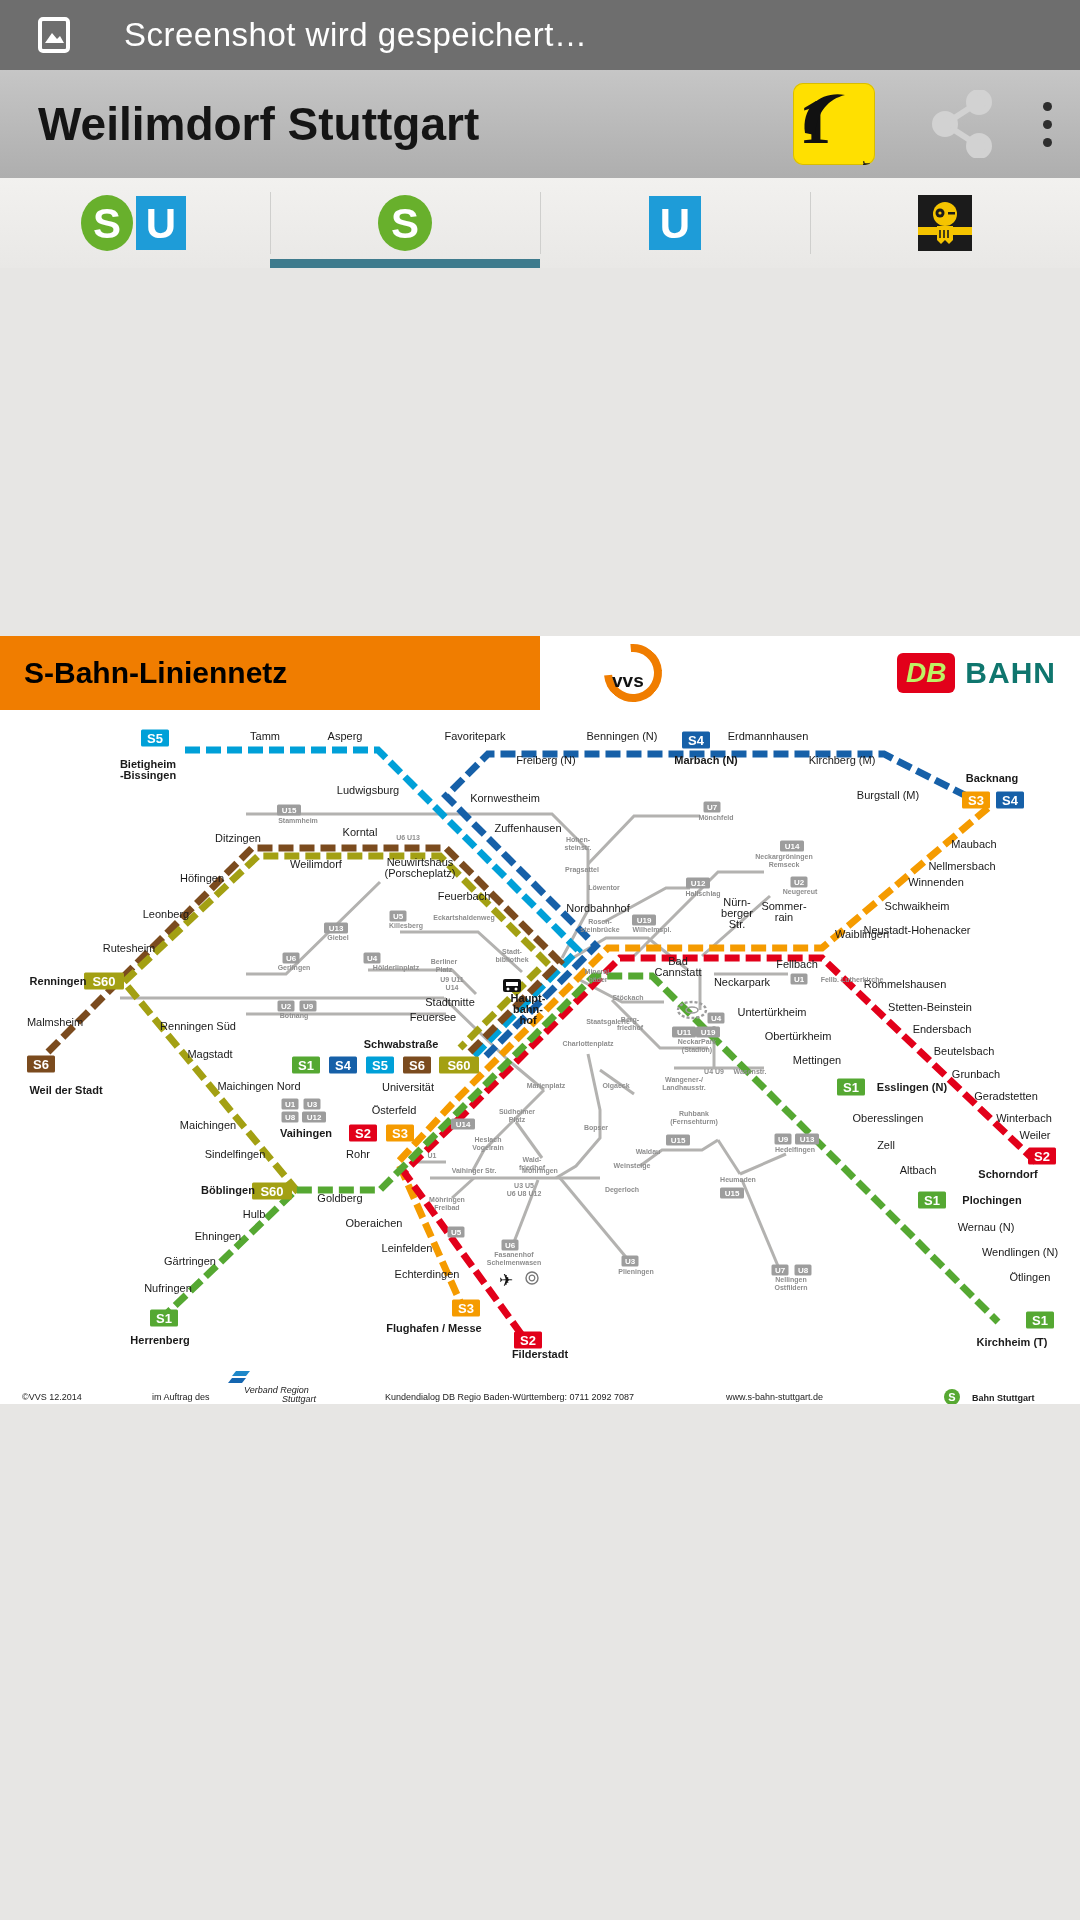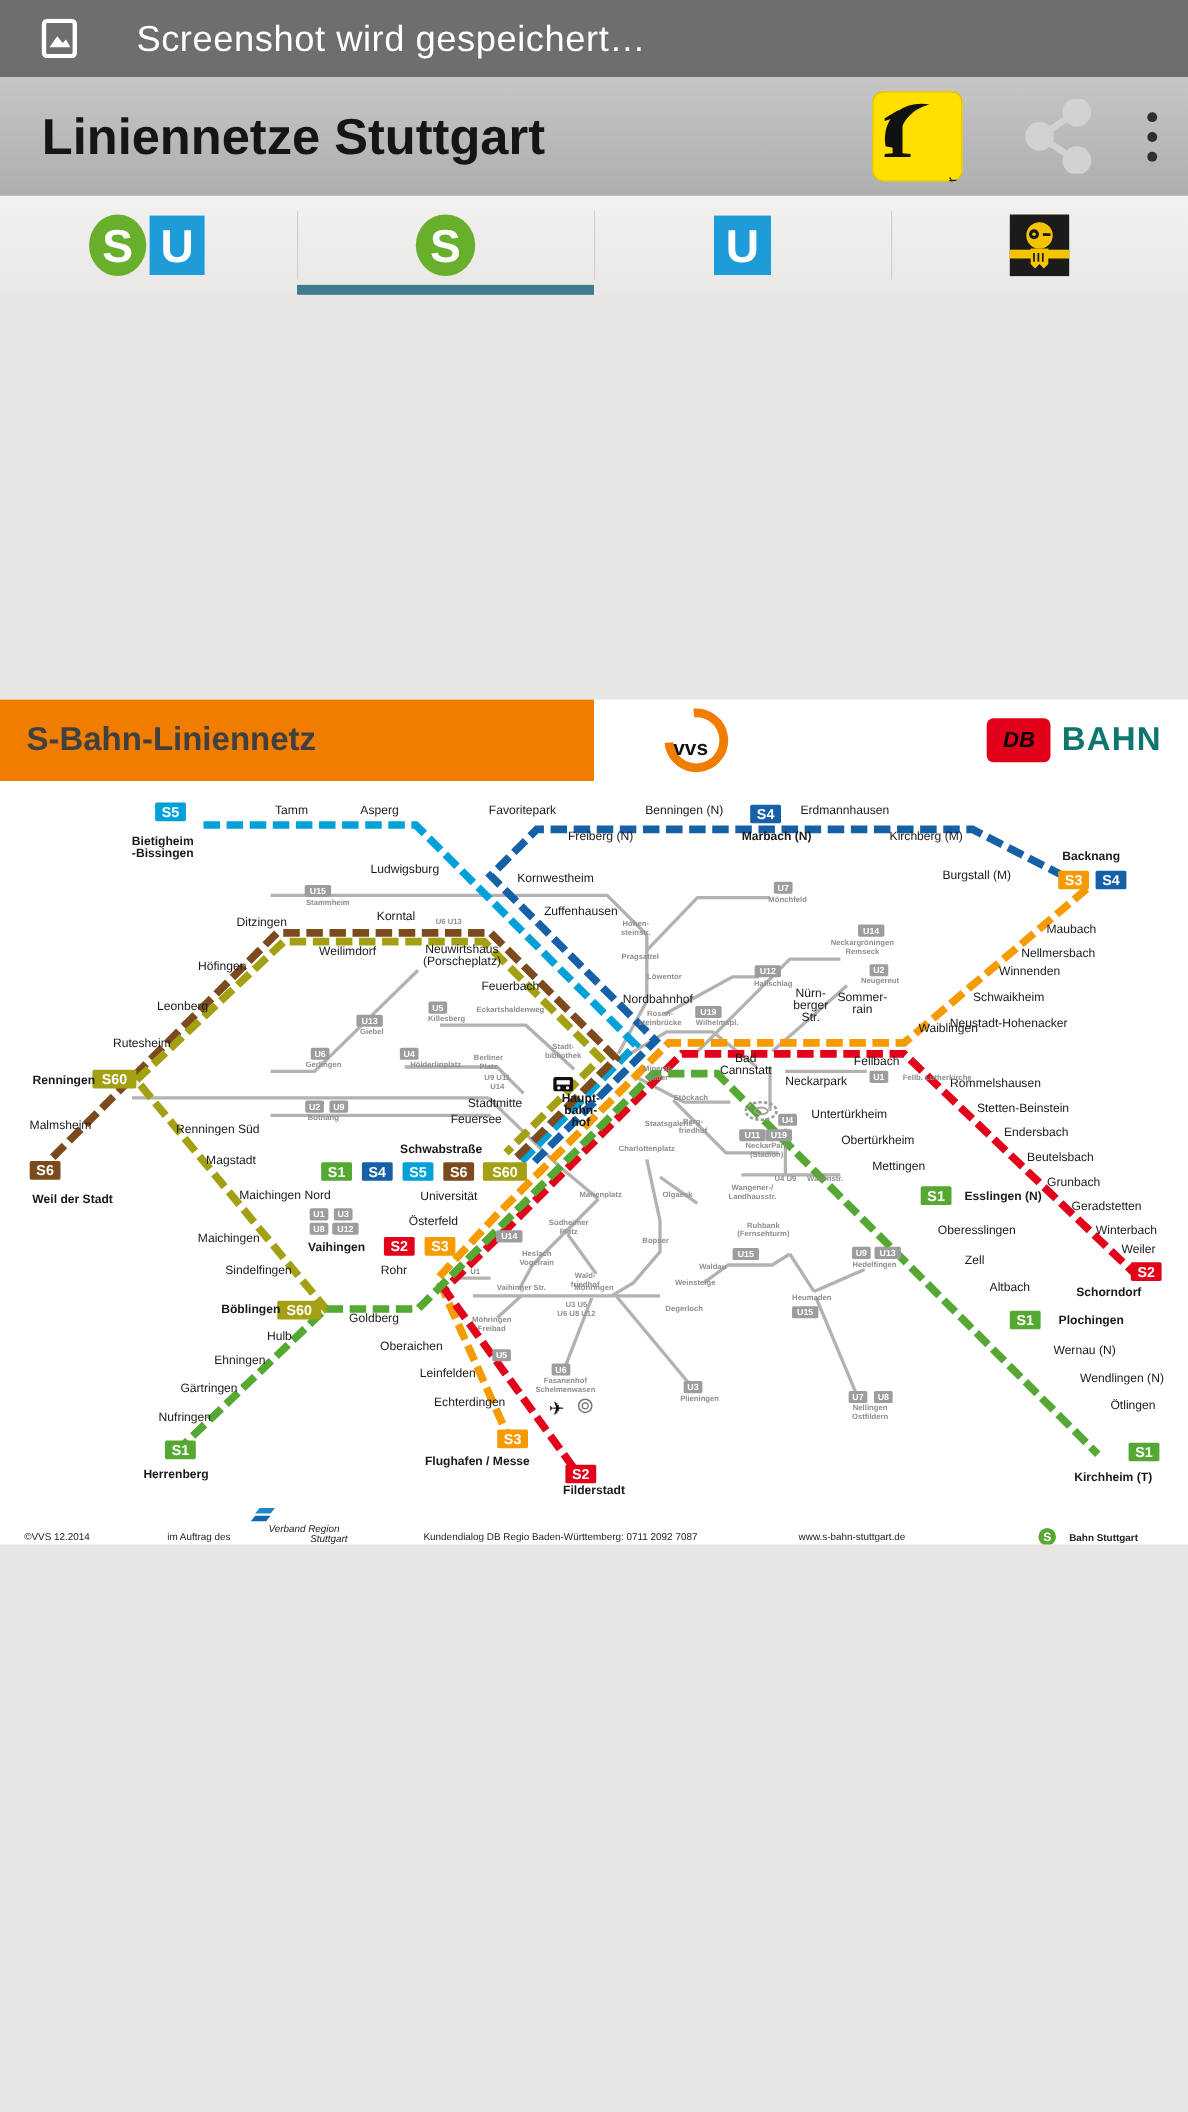--- a/index.html
+++ b/index.html
@@ -19,47 +19,47 @@
   .overflow i{width:9px;height:9px;border-radius:50%;background:#2e2e2e;}
   
   .tabbar{position:absolute;top:178px;left:0;width:1080px;height:90px;background:linear-gradient(#f2f1ef,#e9e8e6);display:flex;}
   .tab{flex:1 1 0;display:flex;align-items:center;justify-content:center;position:relative;}
   .tab + .tab::before{content:"";position:absolute;left:0;top:14px;bottom:14px;width:1px;background:#cfcfcd;}
   .tabunderline{position:absolute;left:270px;bottom:0;width:270px;height:9px;background:#3e7b8d;}
   
   .card{position:absolute;top:636px;left:0;width:1080px;height:768px;background:#fff;}
   .maphead{height:74px;display:flex;align-items:stretch;}
   .maphead .orange{width:540px;background:#f07d00;display:flex;align-items:center;}
-  .maphead .orange .t{color:#404040;font-size:30px;font-weight:bold;margin-left:24px;}
+  .maphead .orange .t{color:#000000;font-size:30px;font-weight:bold;margin-left:24px;}
   .maphead .logos{flex:1;display:flex;align-items:center;text-align:center;}
   .vvslogo{position:relative;width:58px;height:58px;margin-left:64px;}
   .vvslogo .ring{position:absolute;inset:0;border:8px solid #f07d00;border-radius:50%;border-left-color:transparent;transform:rotate(40deg);}
   .vvslogo .txt{position:absolute;left:8px;top:26px;font-size:19px;font-weight:bold;color:#111;}
   .dblogo{margin-left:auto;margin-right:24px;display:flex;align-items:center;gap:10px;}
-  .dbbox{width:58px;height:40px;background:#e2001a;border-radius:6px;color:#000000;font-weight:bold;font-size:20px;font-style:italic;display:flex;align-items:center;justify-content:center;}
+  .dbbox{width:58px;height:40px;background:#e2001a;border-radius:6px;color:#bef264;font-weight:bold;font-size:28px;font-style:italic;display:flex;align-items:center;justify-content:center;}
   .dbbahn{font-size:30px;font-weight:bold;color:#0f766e;letter-spacing:1px;}
   svg text{font-family:"Liberation Sans",sans-serif;}
   .sl{font-size:11px;fill:#1a1a1a;}
   .sl.b{font-weight:bold;}
   .gl{font-size:7px;fill:#8e8e8e;font-weight:bold;}
   .ft{font-size:9px;fill:#222;}
 </style>
 </head>
 <body>
 
 <div class="statusbar">
   <svg class="nicon" width="36" height="36" viewBox="0 0 36 36">
     <rect x="4" y="2" width="28" height="32" rx="3" fill="none" stroke="#fff" stroke-width="4"></rect>
     <path d="M9 26 L16 16 L21 22 L24 19 L28 26 Z" fill="#fff"></path>
   </svg>
   <div class="ntext">Screenshot wird gespeichert…</div>
 </div>
 
 <div class="appbar">
-  <div class="title">Liniennetze Stuttgart</div>
+  <div class="title">Weilimdorf Stuttgart</div>
   <div class="appicon">
     <span class="one">1</span>
     <svg width="82" height="82" style="position:absolute;left:0;top:0">
       <path d="M12 50 C8 22 30 8 52 12 C36 16 24 28 22 52 Z" fill="#111"></path>
     </svg>
     <span class="vert">dieEinsteiger</span>
   </div>
   <svg class="shareicon" width="64" height="68" viewBox="0 0 64 68">
     <g stroke="#d2d2d2" stroke-width="6" fill="#d2d2d2">
       <line x1="14" y1="34" x2="48" y2="12"></line>

